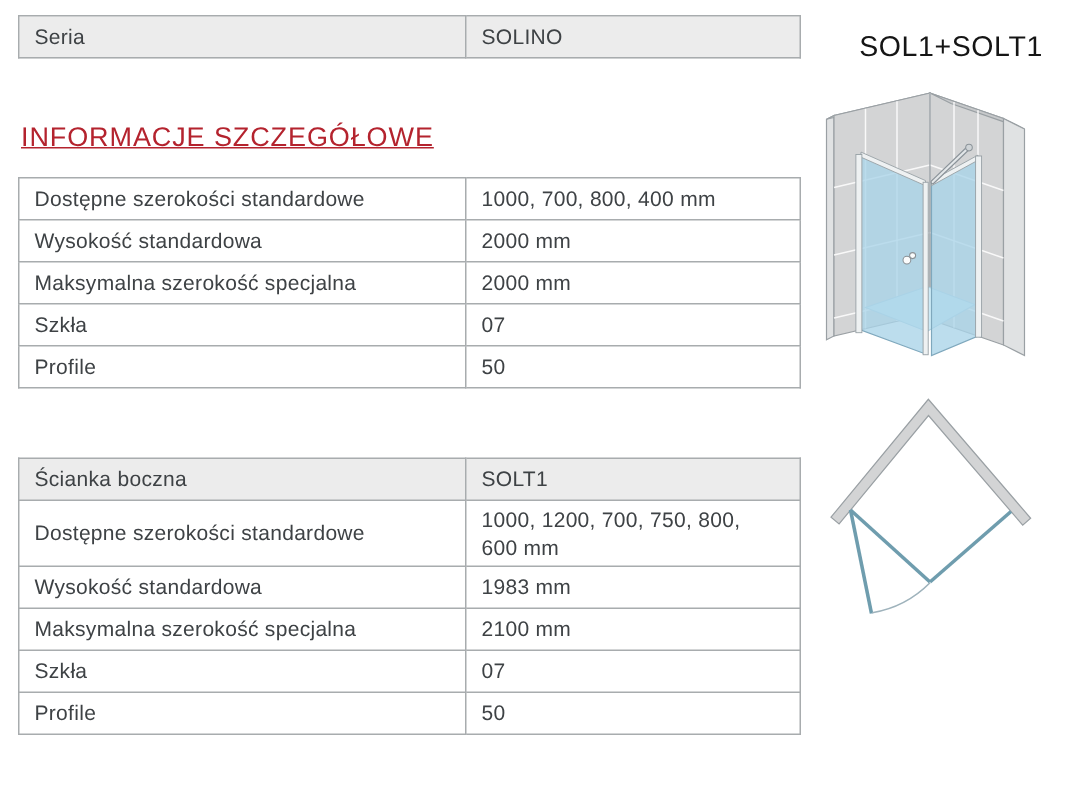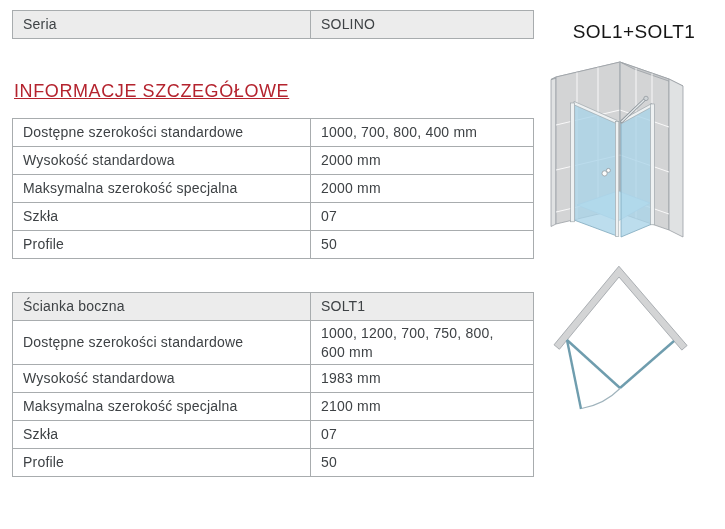--- a/index.html
+++ b/index.html
@@ -79,21 +79,21 @@
     <td class="c1">Szkła</td>
     <td class="c2">07</td>
   </tr>
   <tr>
     <td class="c1">Profile</td>
     <td class="c2">50</td>
   </tr>
 </tbody>
   </table>
 
-<table class="tbl" id="side-table" style="left:12px;top:292px;width:493px">
+<table class="tbl" id="side-table" style="left:12px;top:305px;width:493px">
   <tbody>
       <tr class="hdr">
     <td class="c1">Ścianka boczna</td>
     <td class="c2">SOLT1</td>
   </tr>
   <tr class="tall">
     <td class="c1">Dostępne szerokości standardowe</td>
     <td class="c2">1000, 1200, 700, 750, 800,
 600 mm</td>
   </tr>

